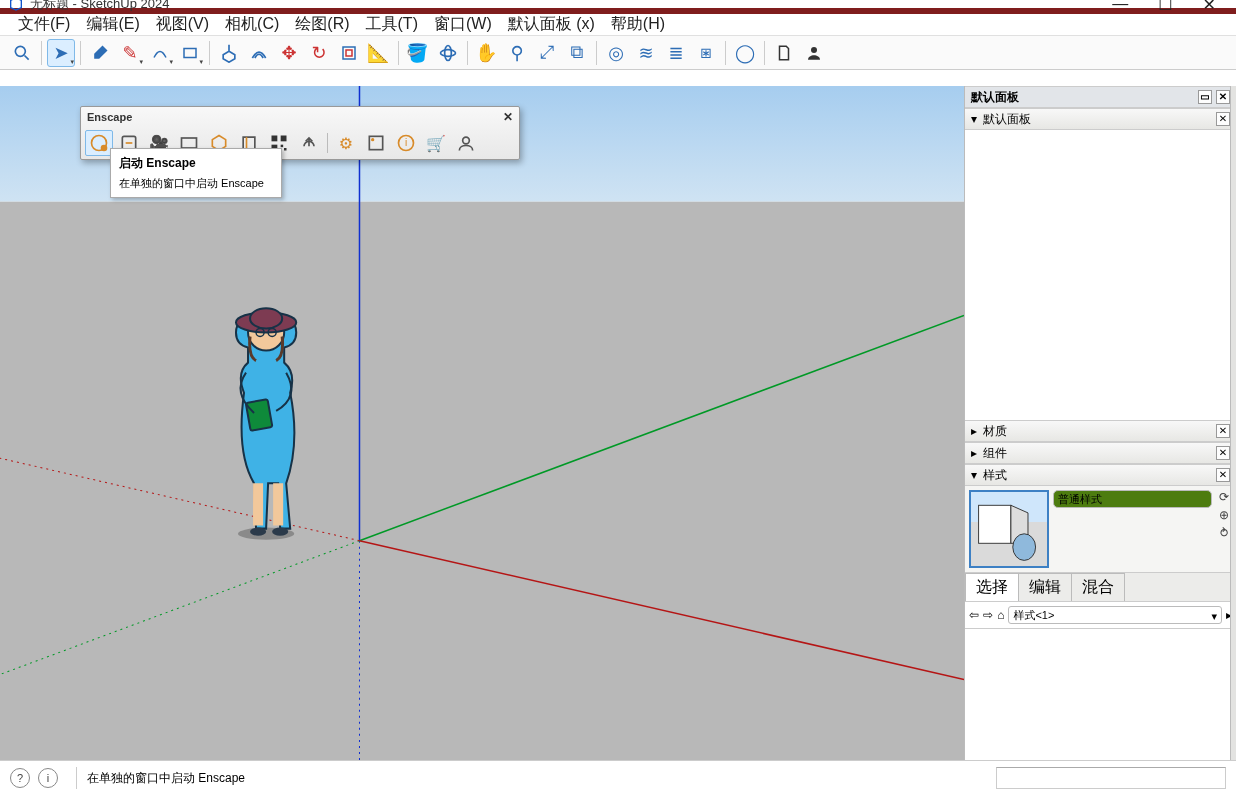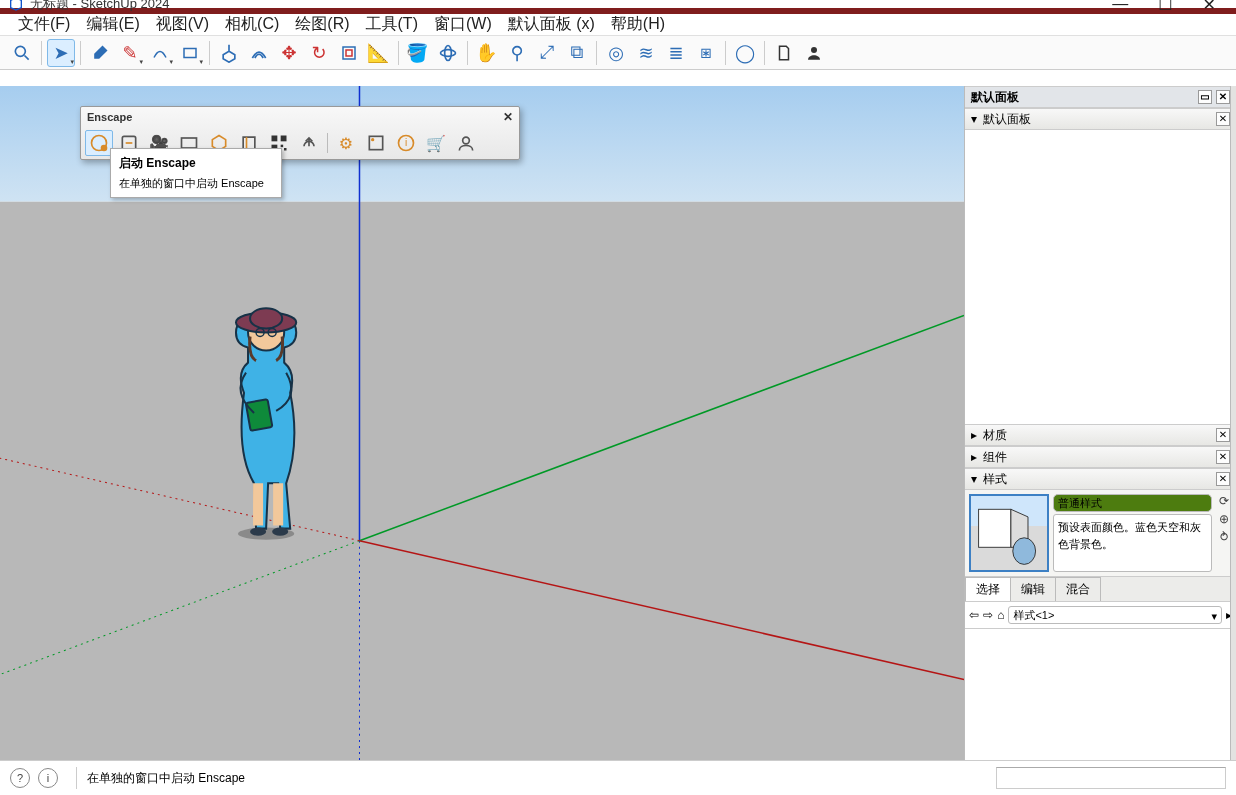--- a/index.html
+++ b/index.html
@@ -54,21 +54,21 @@
   .spacer { flex: 1; background: #fff; }
   .style-body { background: #f5f5f3; }
   .style-row { display: flex; gap: 4px; padding: 4px; }
   .thumb { width: 80px; height: 78px; border: 2px solid #3d80c4; background: linear-gradient(#cfe6fb 40%,#dadada 40%); position: relative; }
   .thumb svg { position: absolute; inset: 0; }
   .style-right { flex: 1; display: flex; flex-direction: column; gap: 2px; }
   .style-name { border: 1px solid #bbb; border-radius: 5px; background: #4d7c0f; height: 18px; display: flex; align-items: center; padding: 0 4px; font-size: 11px; }
   .style-desc { border: 1px solid #bbb; border-radius: 3px; background: #fff; flex: 1; padding: 4px; font-size: 11px; line-height: 1.5; }
   .style-icons { width: 16px; display: flex; flex-direction: column; gap: 4px; color: #444; font-size: 12px; align-items: center; }
   .tabs { display: flex; background: #ececea; border-top: 1px solid #ccc; }
-  .tab { padding: 3px 10px; font-size: 12px; border: 1px solid #bbb; border-bottom: none; margin-right: -1px; background: #ececea; }
+  .tab { padding: 3px 10px; font-size: 16px; border: 1px solid #bbb; border-bottom: none; margin-right: -1px; background: #ececea; }
   .tab.active { background: #fff; }
   .nav-row { display: flex; align-items: center; gap: 4px; padding: 4px; background: #fff; border-top: 1px solid #ccc; }
   .nav-sel { flex: 1; border: 1px solid #bbb; border-radius: 3px; height: 18px; display: flex; align-items: flex-end; padding: 0 4px; font-size: 11px; }
   .list { height: 132px; background: #fff; border-top: 1px solid #ccc; }
 
   
   .statusbar { position: absolute; left: 0; right: 0; bottom: 0; height: 35px; display: flex; align-items: center; padding: 0 10px; border-top: 1px solid #ccc; background: #fff; font-size: 12px; }
   .statusbar .s-icon { width: 20px; height: 20px; border: 1px solid #888; border-radius: 50%; display: flex; align-items: center; justify-content: center; margin-right: 8px; font-size: 11px; color: #444; }
   .statusbar .s-field { margin-left: auto; width: 230px; height: 22px; border: 1px solid #ccc; border-top-color: #aaa; background: #fff; }
   .statusbar .s-sep { width: 1px; height: 22px; background: #ccc; margin: 0 10px; }
@@ -342,21 +342,20 @@
           <svg viewBox="0 0 80 78">
               <rect x="8" y="14" width="34" height="40" fill="#fff" stroke="#333"></rect>
               <polygon points="42,14 60,22 60,54 42,54" fill="#ddd" stroke="#333"></polygon>
               <ellipse cx="56" cy="58" rx="12" ry="14" fill="#8fb9dc" stroke="#333"></ellipse>
             </svg>
         </div>
         <div class="style-right">
           <div class="style-name">
               <span>普通样式</span>
             </div>
-          <div class="style-desc"><span>预设表面颜色。蓝色天空和灰色背景色。</span></div>
         </div>
         <div class="style-icons">
           <span>⟳</span>
           <span>⊕</span>
           <span>⥁</span>
         </div>
       </div>
       <div class="tabs">
         <div class="tab active">选择</div>
         <div class="tab">编辑</div>

